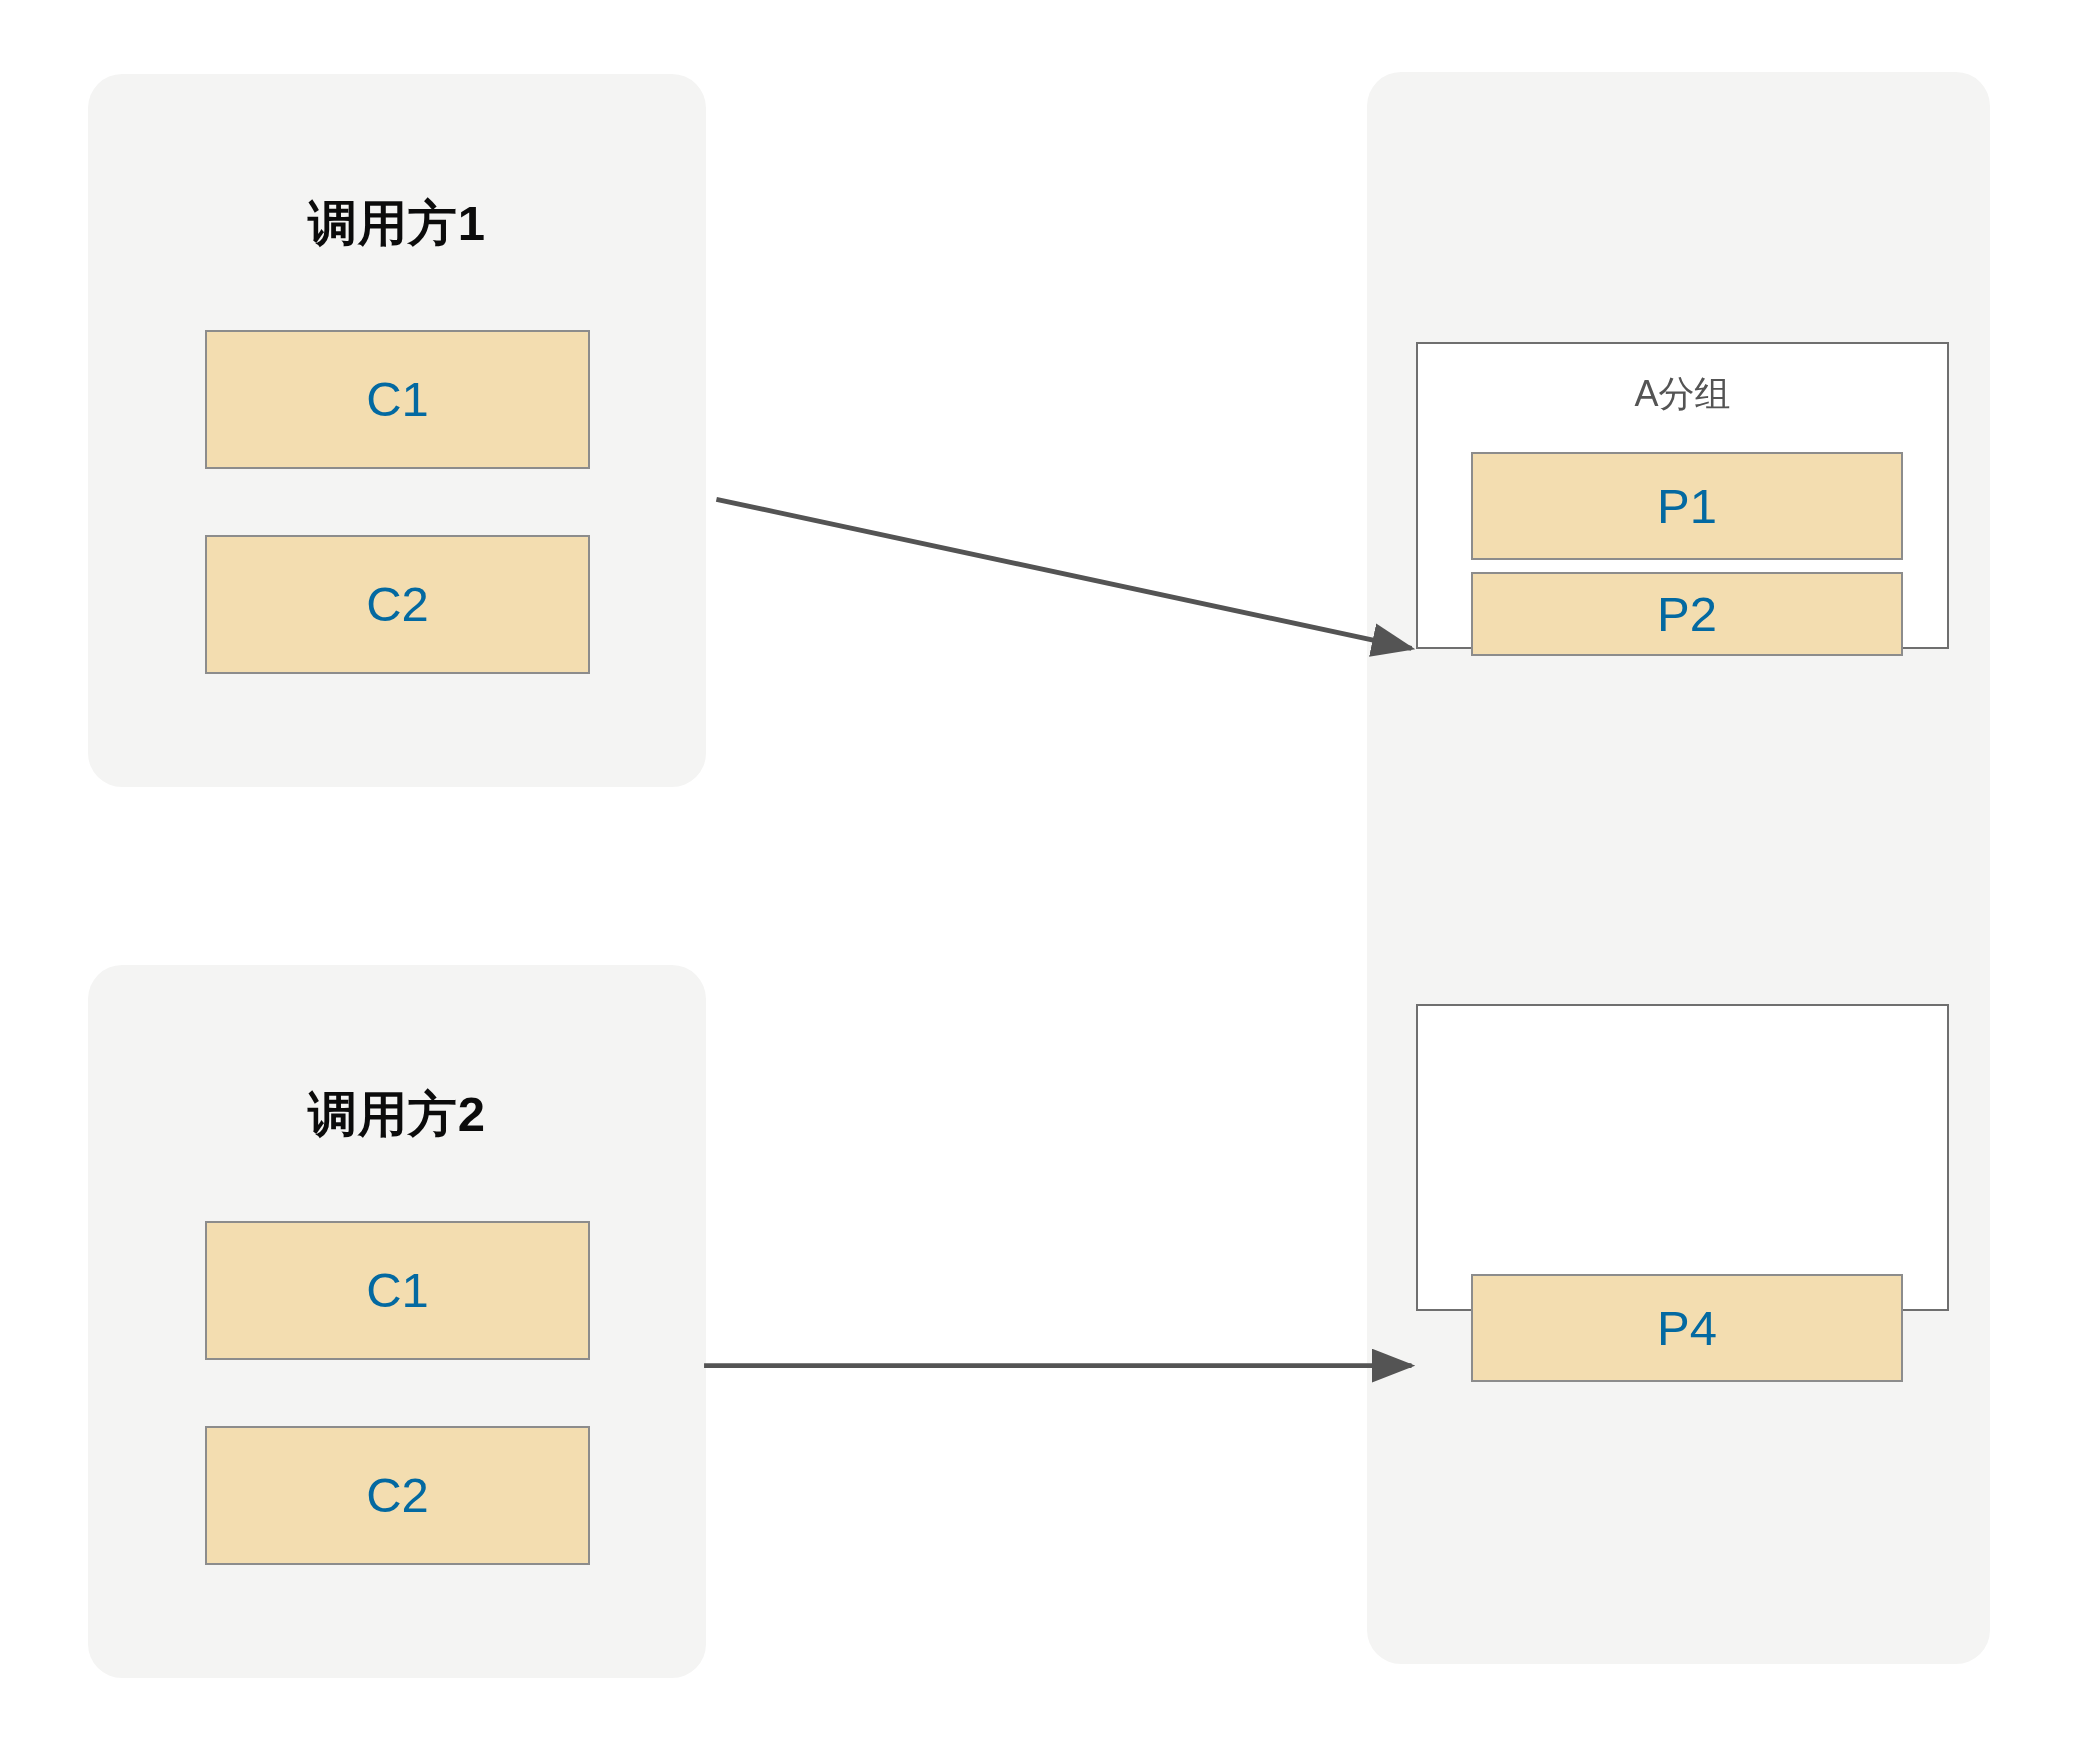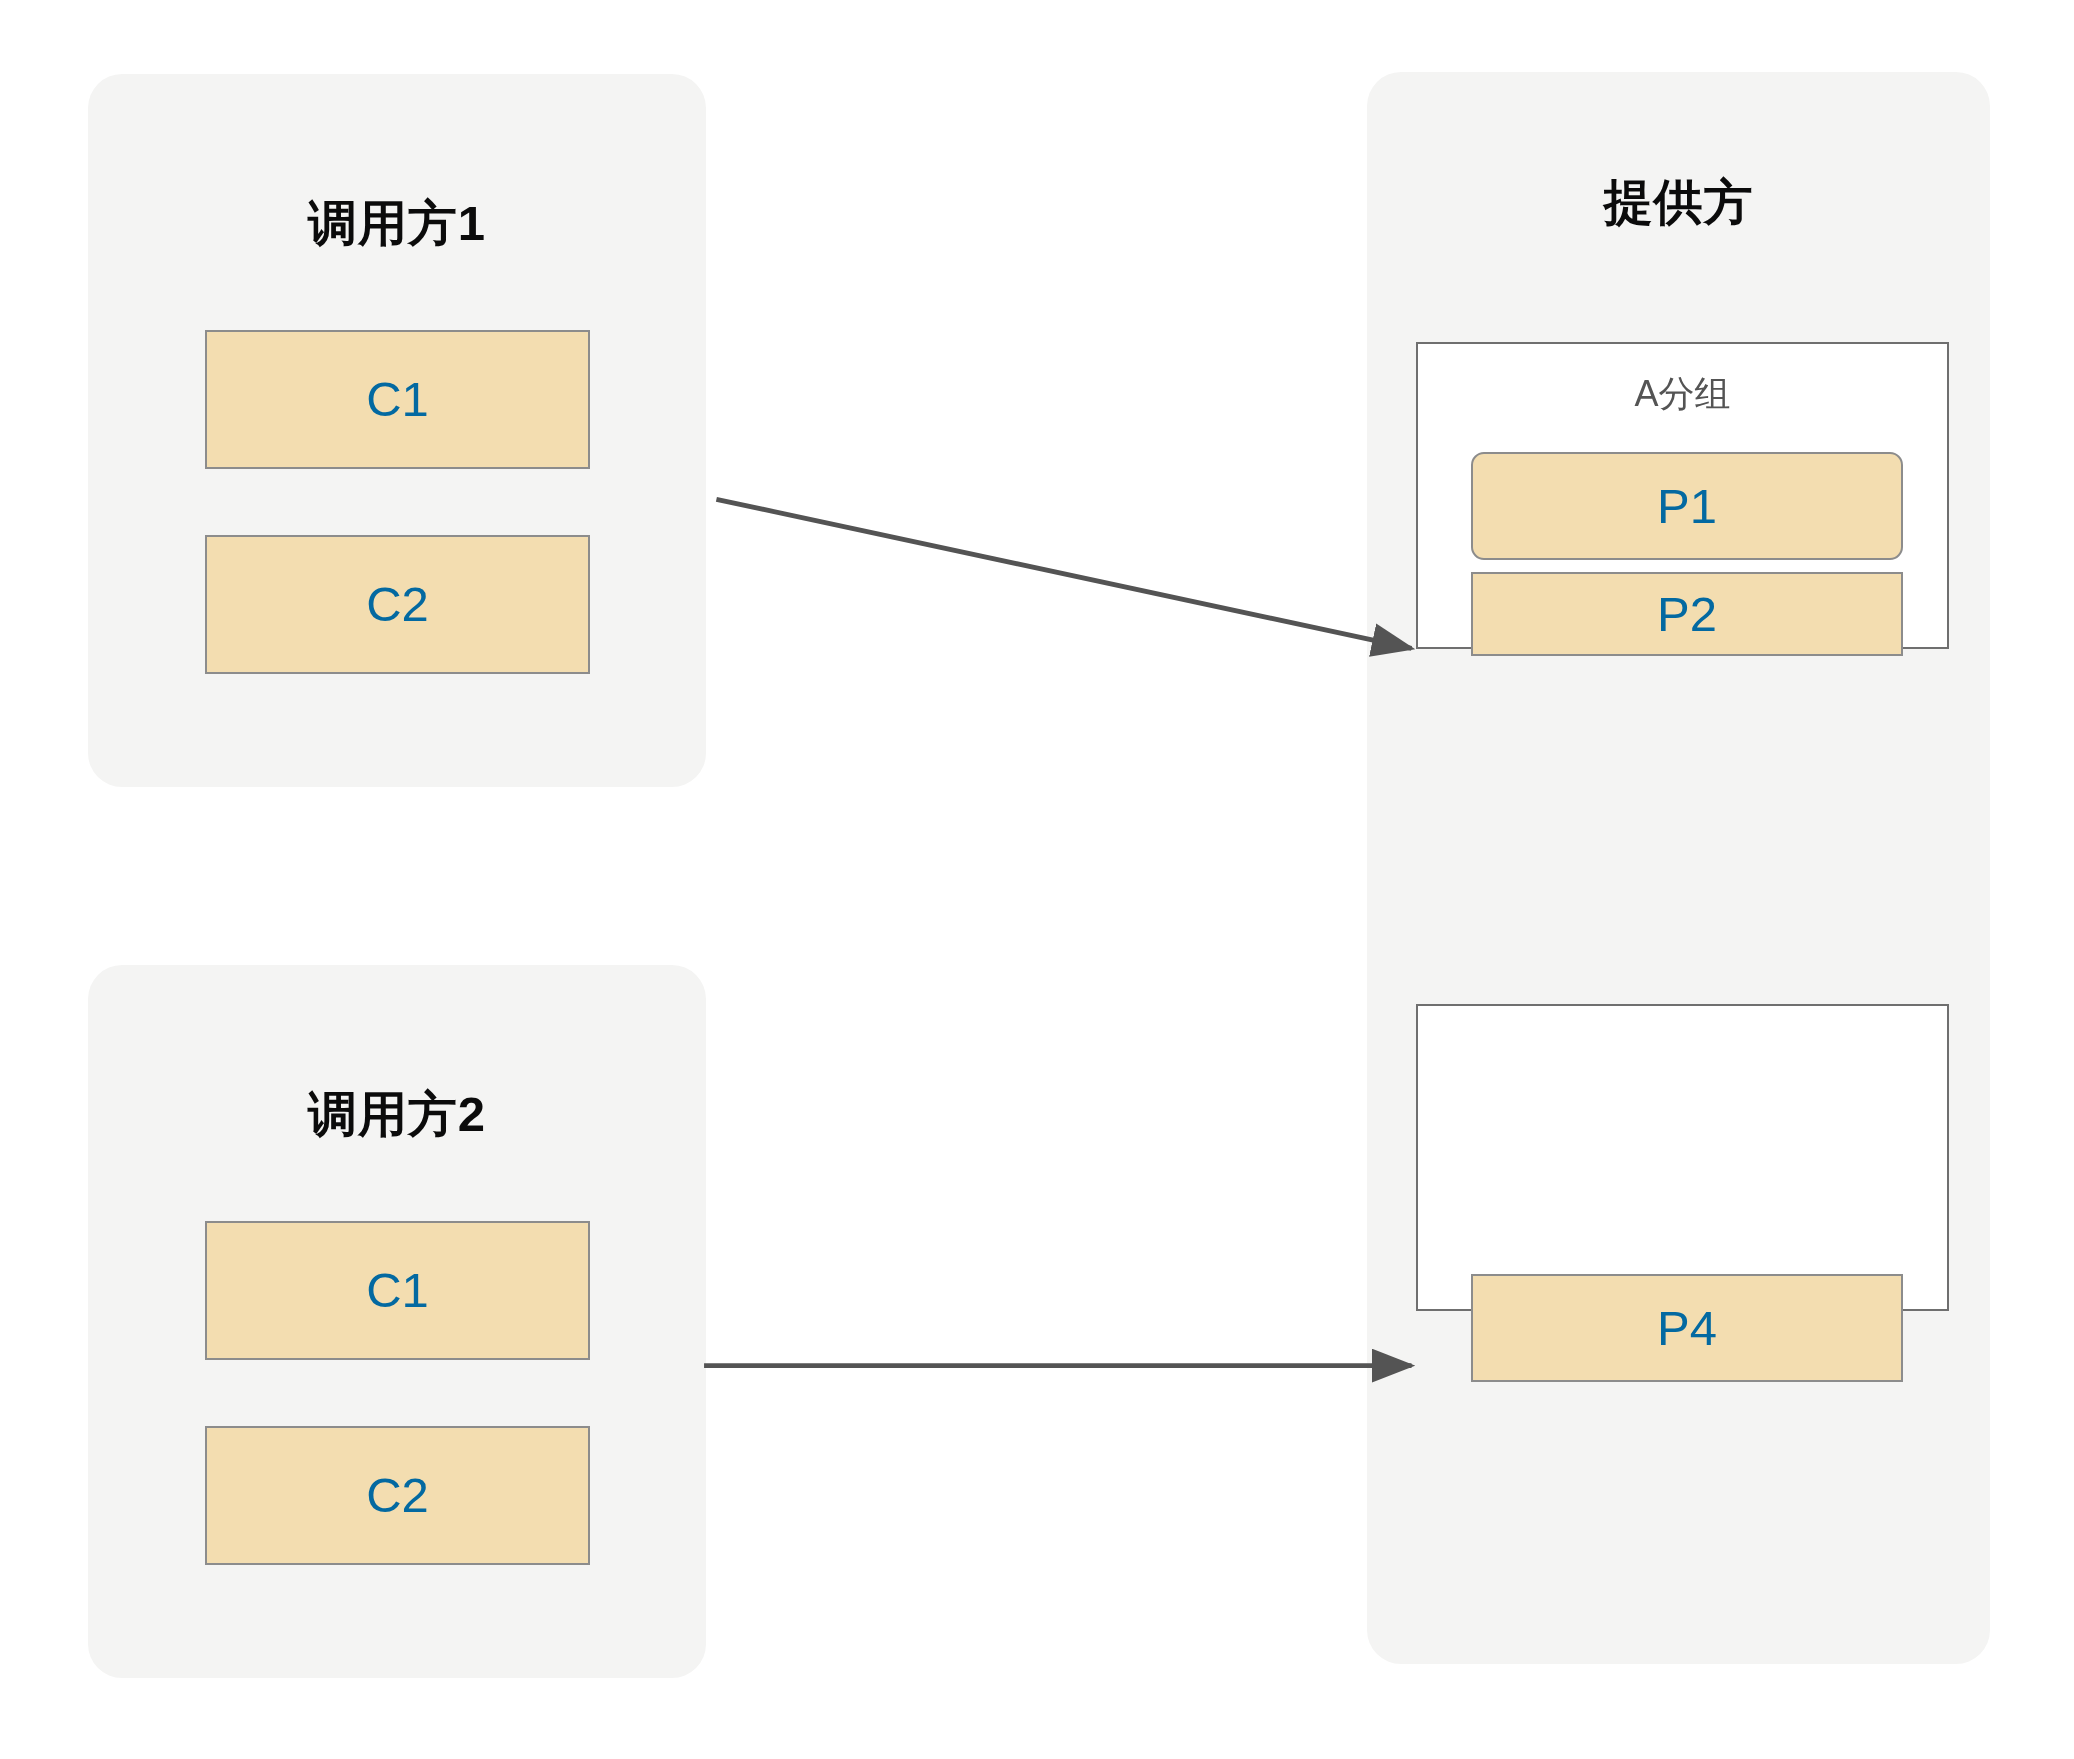--- a/index.html
+++ b/index.html
@@ -105,26 +105,25 @@
     <div class="node-box" style="left:117px; top:256px; width:385px; height:139px;">
         <span>C1</span>
       </div>
 
     <div class="node-box" style="left:117px; top:461px; width:385px; height:139px;">
         <span>C2</span>
       </div>
   </div>
 
   <div class="panel" style="left:1367px; top:72px; width:623px; height:1592px;">
-    <div class="panel-title" style="top:106px;">提供方</div>
 
     <div class="group-box" style="left:49px; top:270px; width:533px; height:307px;">
       <div class="group-title" style="top:32px;">A分组</div>
 
-      <div class="node-box" style="left:53px; top:108px; width:432px; height:108px;border-radius:13px;">
+      <div class="node-box" style="left:53px; top:108px; width:432px; height:108px;">
           <span>P1</span>
         </div>
 
       <div class="node-box" style="left:53px; top:228px; width:432px; height:84px;">
           <span>P2</span>
         </div>
     </div>
 
     <div class="group-box" style="left:49px; top:932px; width:533px; height:307px;">
 

